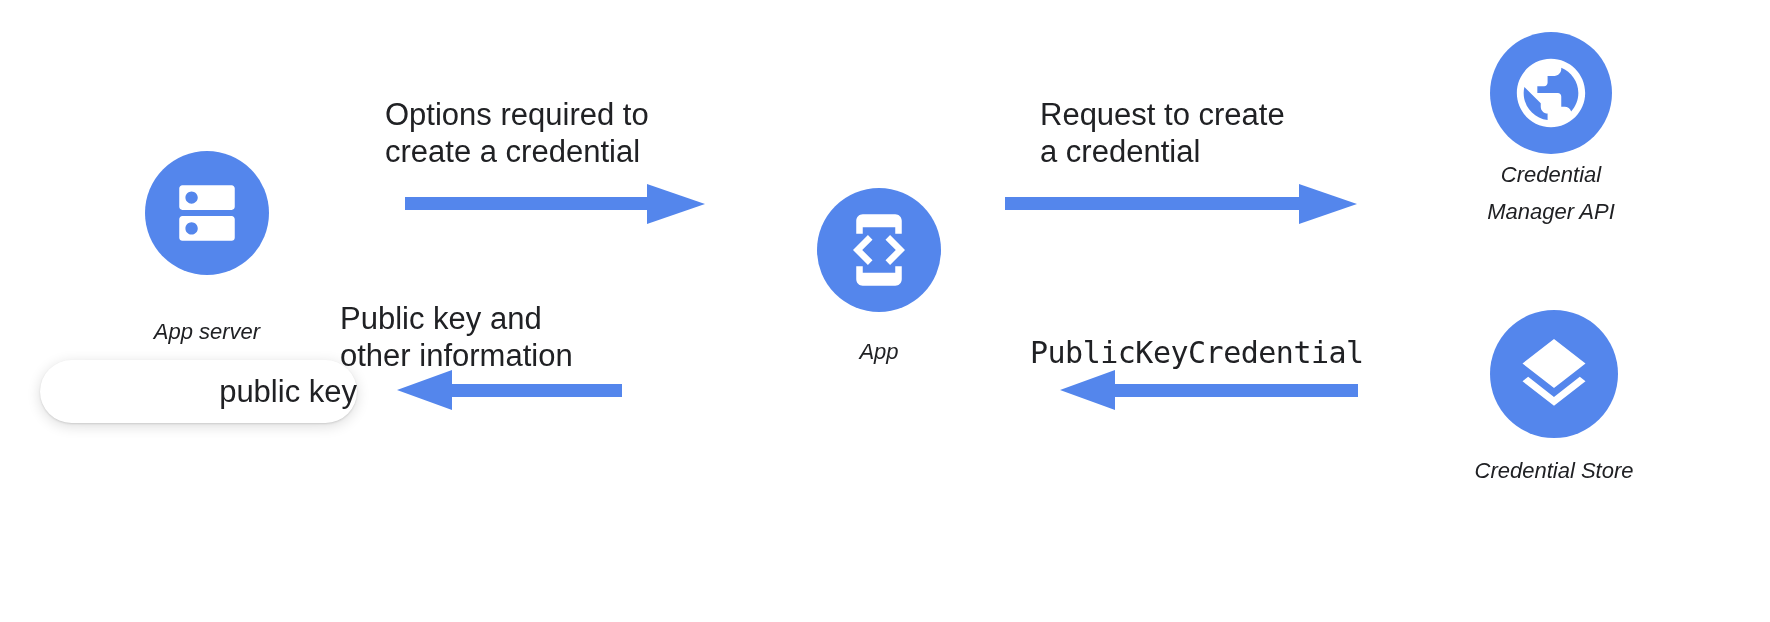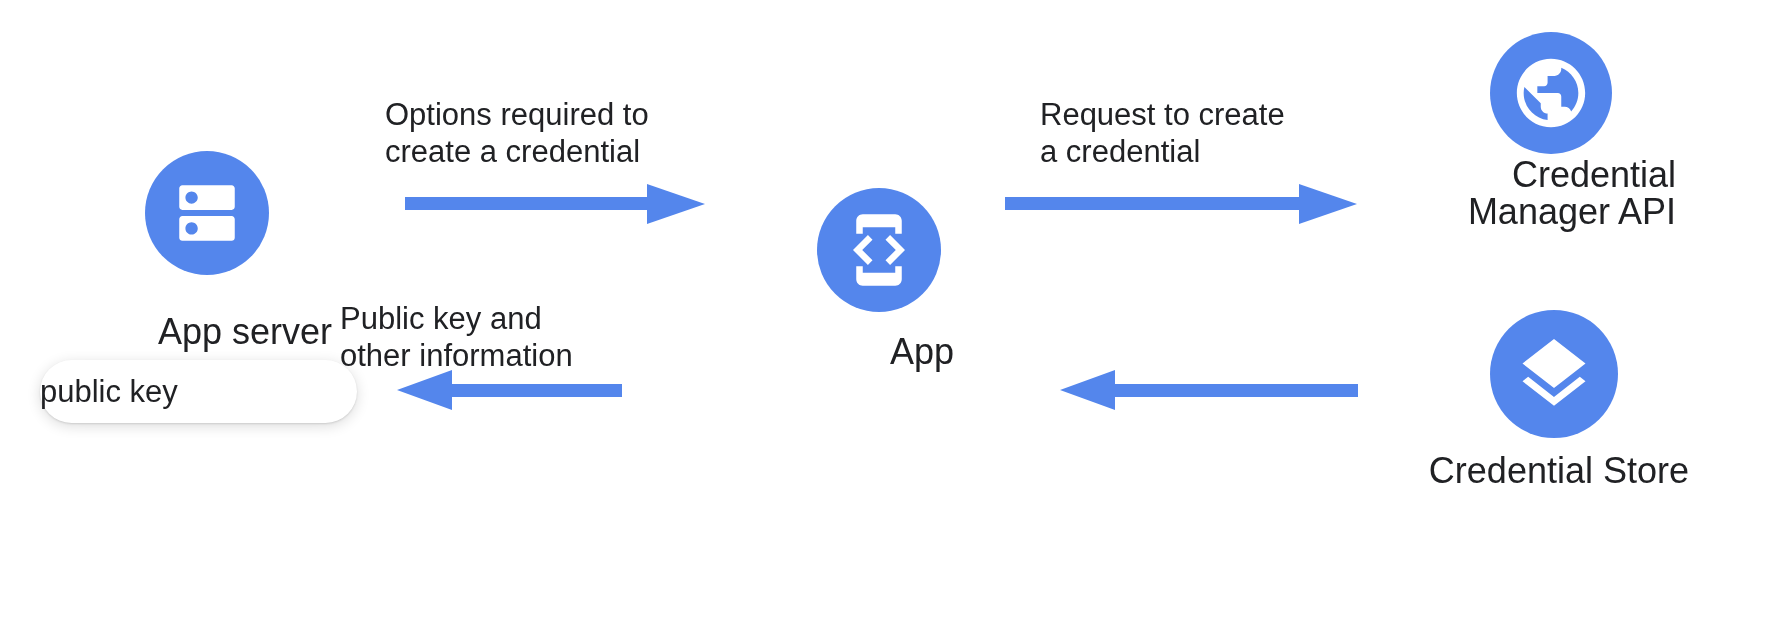--- a/index.html
+++ b/index.html
@@ -12,38 +12,38 @@
   .canvas{
     position:relative;width:1770px;height:622px;background:var(--background);
     font-family:"Liberation Sans",sans-serif;color:var(--text);overflow:hidden;
   }
   .circle{
     position:absolute;border-radius:50%;background:var(--accent);
     display:flex;align-items:center;justify-content:center;
   }
   .circle svg{fill:#fff;display:block;}
   .node-label{
-    position:absolute;text-align:right;font-size:36px;font-weight:500;
-    color:var(--text);white-space:pre-line;line-height:37px;
+    position:absolute;text-align:center;font-size:22px;font-weight:500;
+    color:var(--text);white-space:pre-line;line-height:37px;font-style:italic;
   }
   .arrow-label{
     position:absolute;text-align:left;font-size:31px;font-weight:400;
     color:var(--text);white-space:pre-line;line-height:37px;
   }
   .arrow-label.mono{
     font-family:"DejaVu Sans Mono","Liberation Mono",monospace;
     font-size:30px;letter-spacing:-0.5px;white-space:nowrap;
   }
   .shaft{position:absolute;height:13px;background:var(--accent);}
   .head{position:absolute;width:0;height:0;border-top:20px solid transparent;border-bottom:20px solid transparent;}
   .head.right{border-left:58px solid var(--accent);}
   .head.left{border-right:55px solid var(--accent);}
   .pill{
     position:absolute;background:var(--pill-bg);border-radius:34px;
-    display:flex;align-items:center;justify-content:flex-start;
+    display:flex;align-items:center;justify-content:flex-end;
     font-size:31px;font-weight:500;color:var(--text);
     box-shadow:0 1px 2px rgba(0,0,0,.12),0 3px 14px rgba(0,0,0,.14);
   }
 </style>
 </head>
 <body>
 
 <div class="canvas">
 
   <div class="circle" style="left:145px;top:151px;width:124px;height:124px;">
@@ -86,16 +86,17 @@
       <path d="M11.99 18.54l-7.37-5.73L3 14.07l9 7 9-7-1.63-1.27-7.38 5.74zM12 16l7.36-5.73L21 9l-9-7-9 7 1.63 1.27L12 16z"></path>
     </svg>
   </div>
   <div class="node-label" style="left:1419px;top:452px;width:270px;">Credential Store</div>
 
   <div class="arrow-label" style="left:340px;top:300px;width:400px;">Public key and
 other information</div>
   <div class="head left" style="left:397px;top:370px;"></div>
   <div class="shaft" style="left:450px;top:384px;width:172px;"></div>
 
+  <div class="arrow-label mono" style="left:1030px;top:334px;width:365px;">PublicKeyCredential</div>
   <div class="head left" style="left:1060px;top:370px;"></div>
   <div class="shaft" style="left:1113px;top:384px;width:245px;"></div>
 
 </div>
 
 </body></html>

